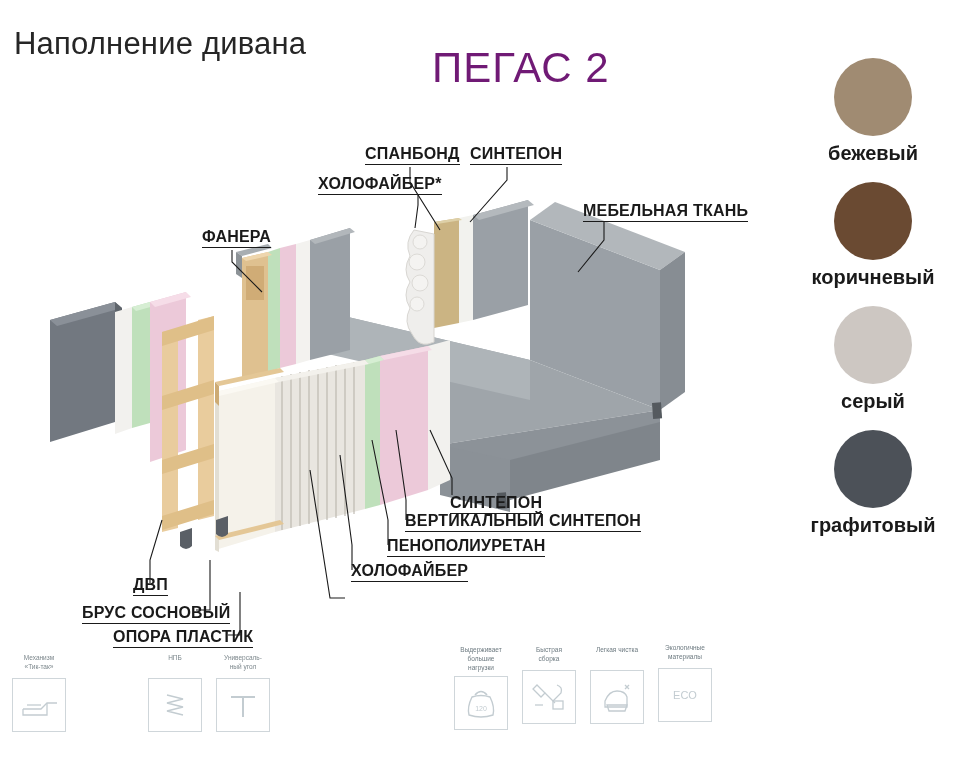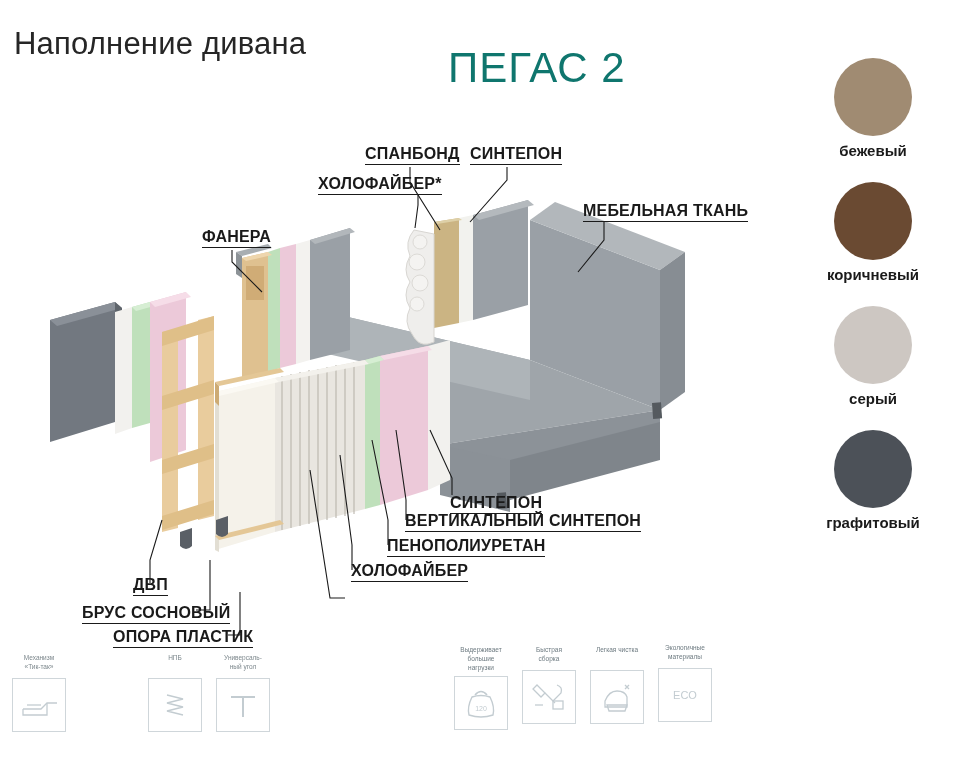--- a/index.html
+++ b/index.html
@@ -47,21 +47,21 @@
     width: 170px;
     text-align: center;
   }
   .swatch {
     width: 78px; height: 78px;
     border-radius: 50%;
     margin: 0 auto;
   }
   .swatch-label {
     margin-top: 6px;
-    font-size: 15px;
+    font-size: 20px;
     color: #1a1a1a;
     font-weight: 700;
     white-space: nowrap;
   }
 
   
   .callout {
     position: absolute;
     font-size: 16px;
     font-weight: 700;
@@ -96,21 +96,21 @@
   .feature.left .fcap { color: #7c878c; }
 
   svg { display:block; }
 </style>
 </head>
 <body>
 
 <div class="page">
 
   <div id="main-title">Наполнение дивана</div>
-  <div id="model-title" style="color: #0f766e; margin-left: 16px;">ПЕГАС 2</div>
+  <div id="model-title" style="color: #701a75;">ПЕГАС 2</div>
 
   <svg width="790" height="620" viewBox="0 0 790 620" style="position:absolute;left:10px;top:160px;">
 
     <g>
 
       <polygon points="520,60 650,110 650,250 520,200" fill="#9aa0a6"></polygon>
       <polygon points="520,60 545,42 675,92 650,110" fill="#b2b7bb"></polygon>
       <polygon points="650,110 675,92 675,232 650,250" fill="#878d93"></polygon>
 
       <polygon points="300,148 520,200 650,250 430,285" fill="#9fa5aa"></polygon>

